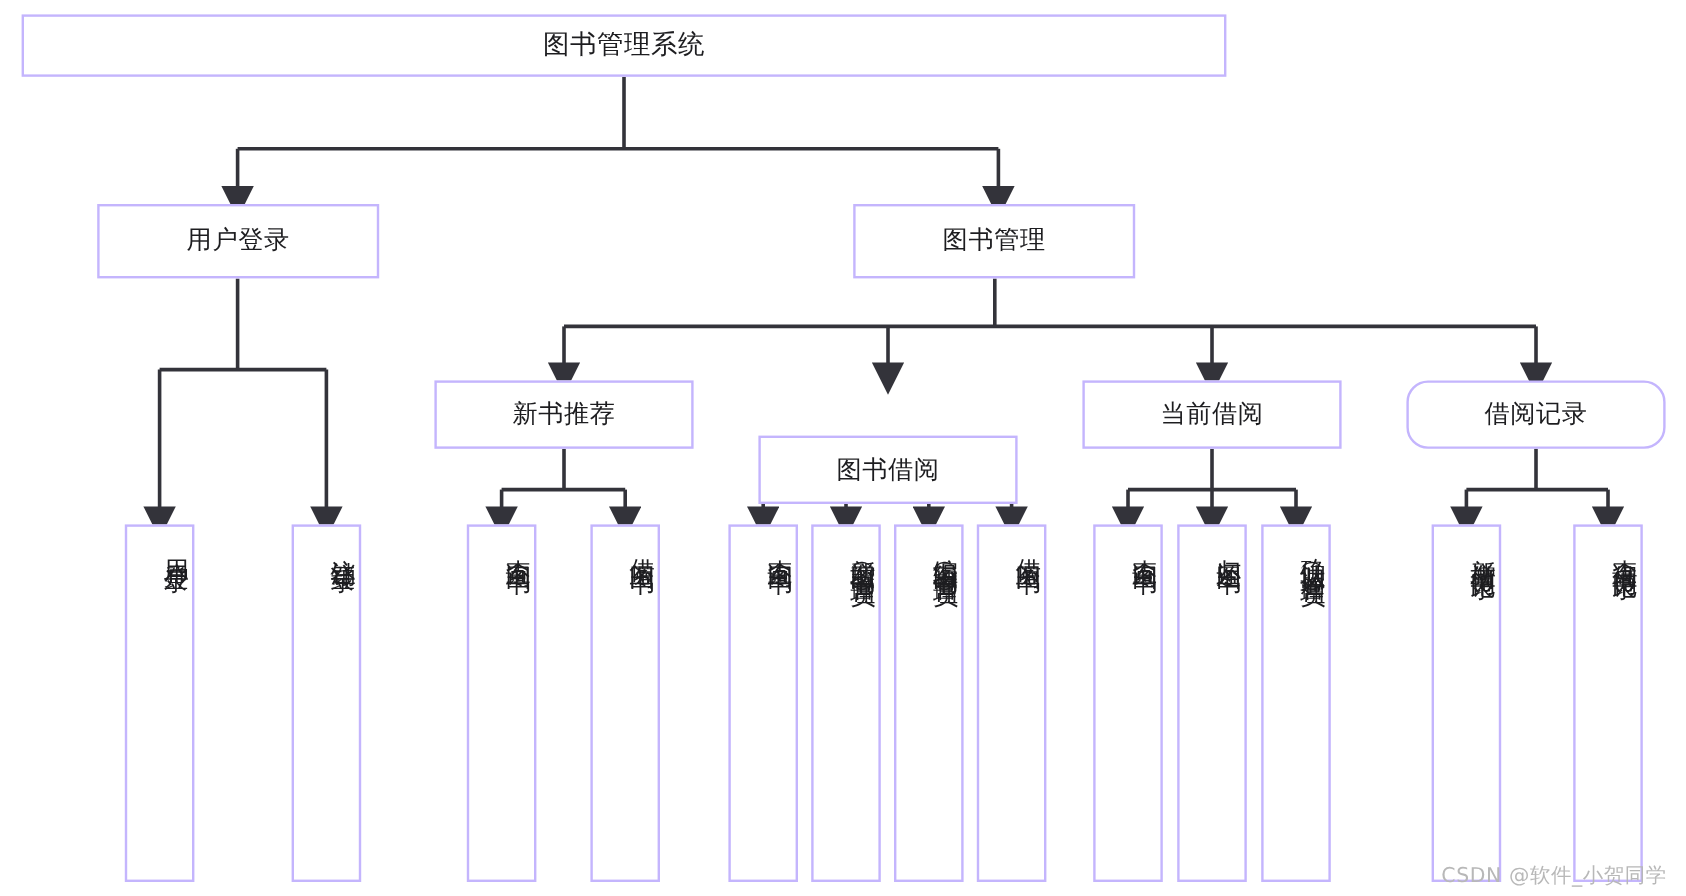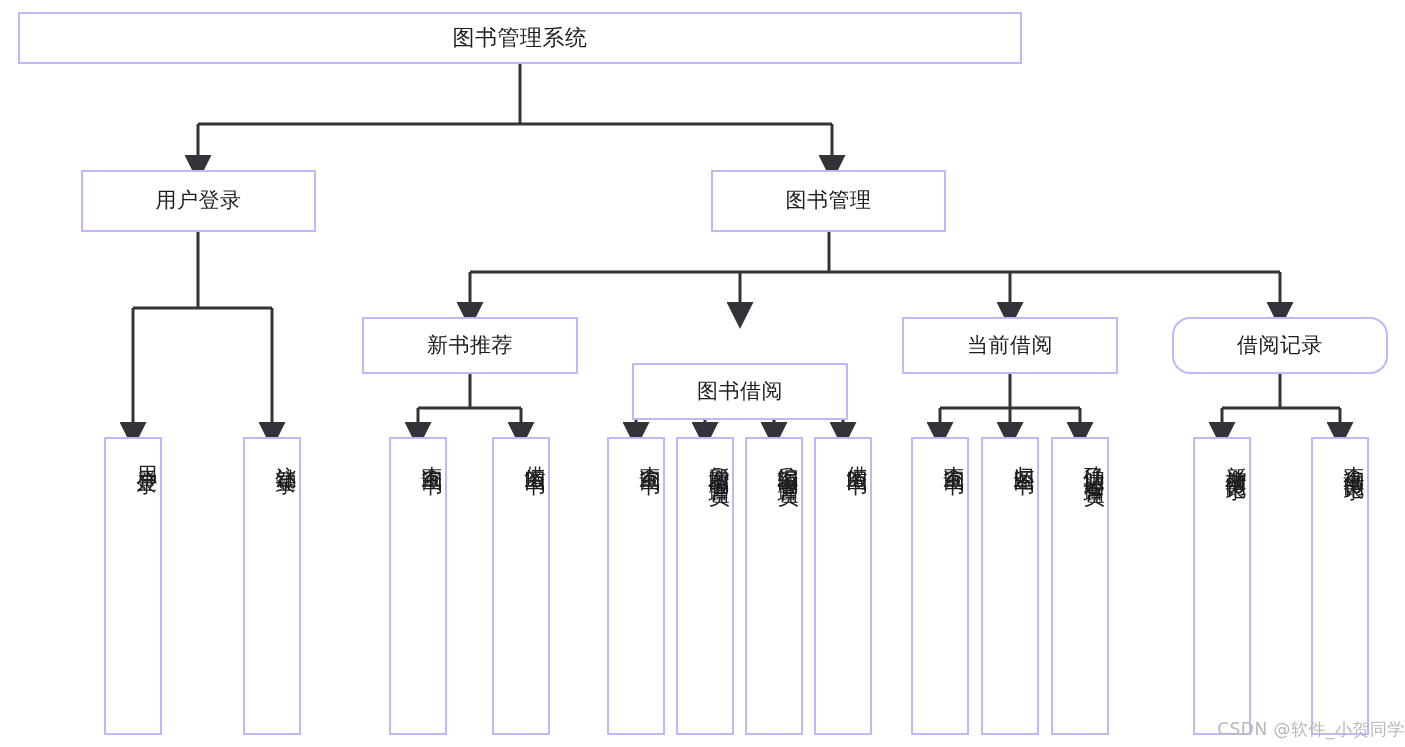--- a/index.html
+++ b/index.html
@@ -56,21 +56,21 @@
     writing-mode: vertical-rl;
     text-orientation: upright;
     display: block;
     white-space: nowrap;
   }
   .node.root {
     font-size: 22px;
   }
   .watermark {
     position: absolute;
-    right: 0;
+    right: 16px;
     bottom: 6px;
     font-size: 17px;
     color: #b8b8b8;
     white-space: nowrap;
     letter-spacing: 0.5px;
   }
 </style>
 </head>
 <body>
 

